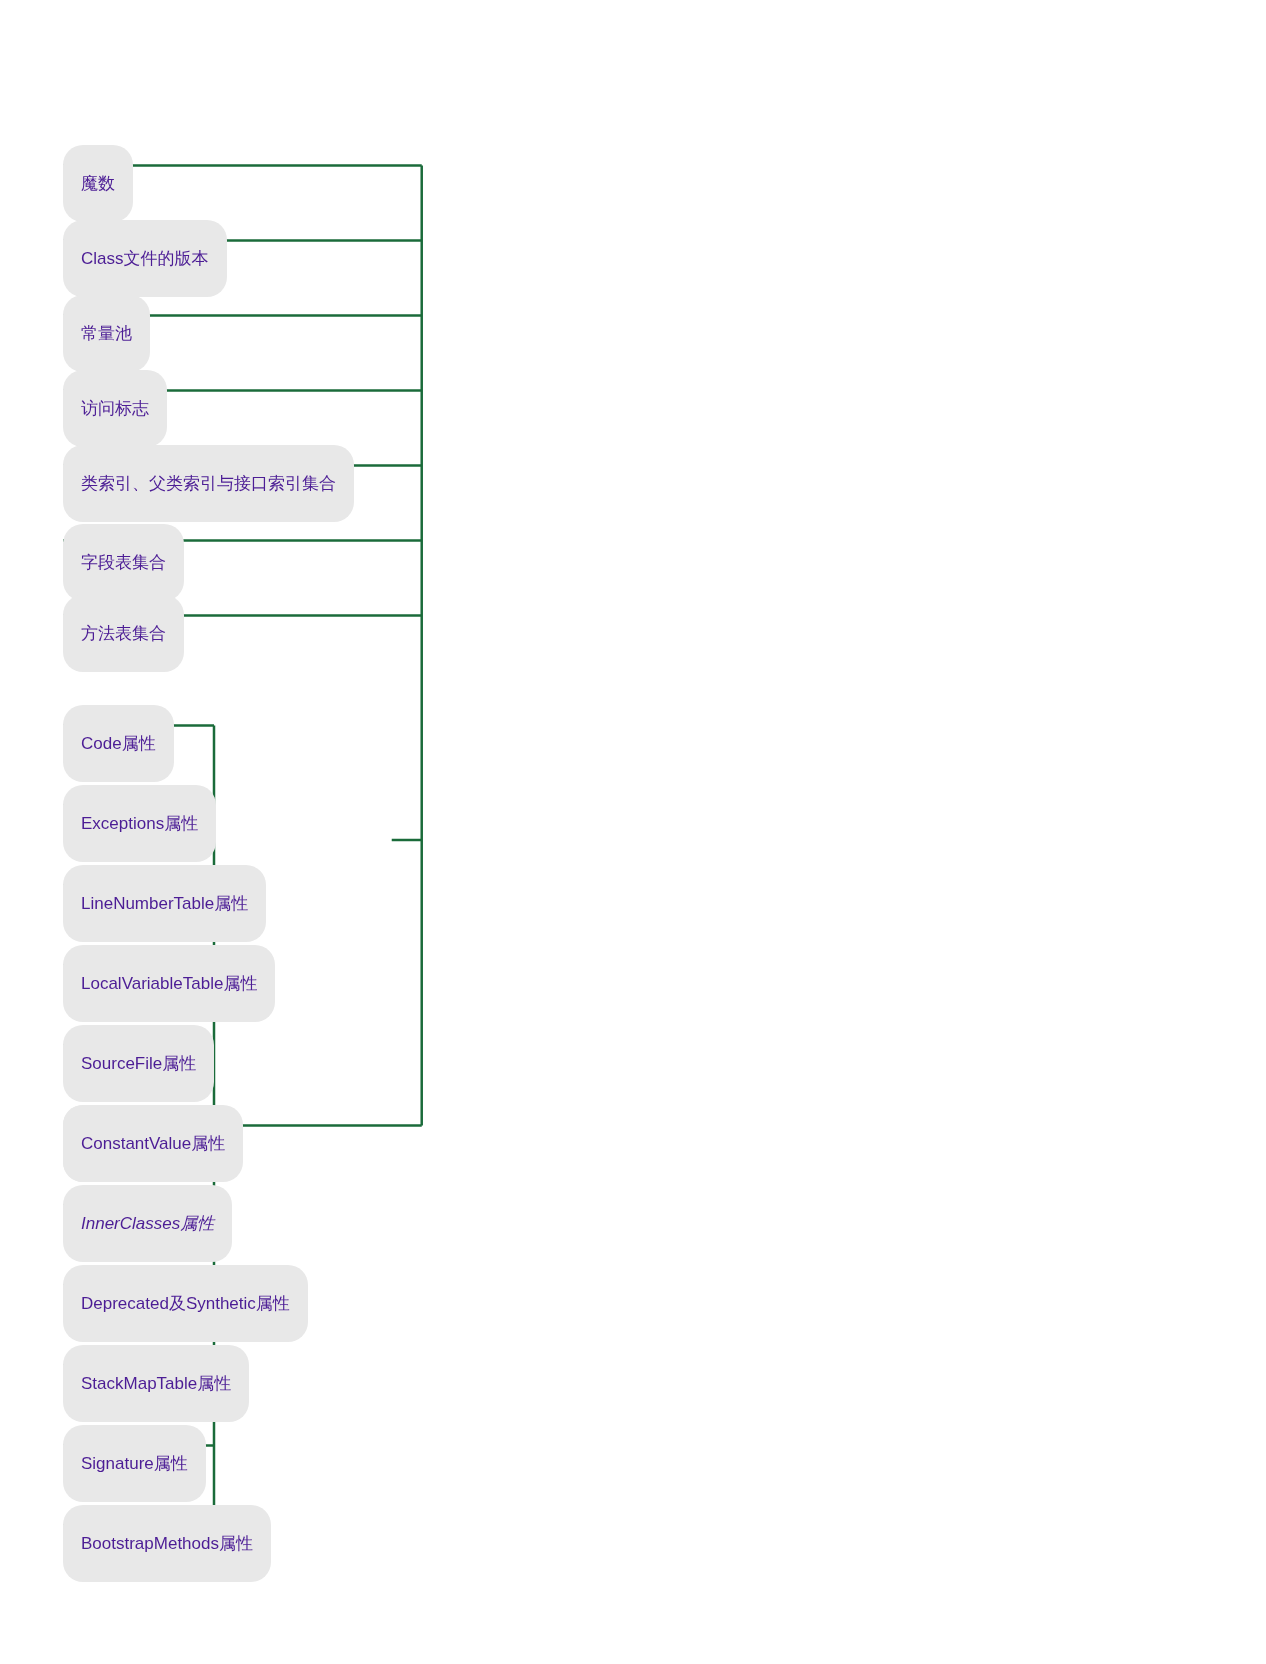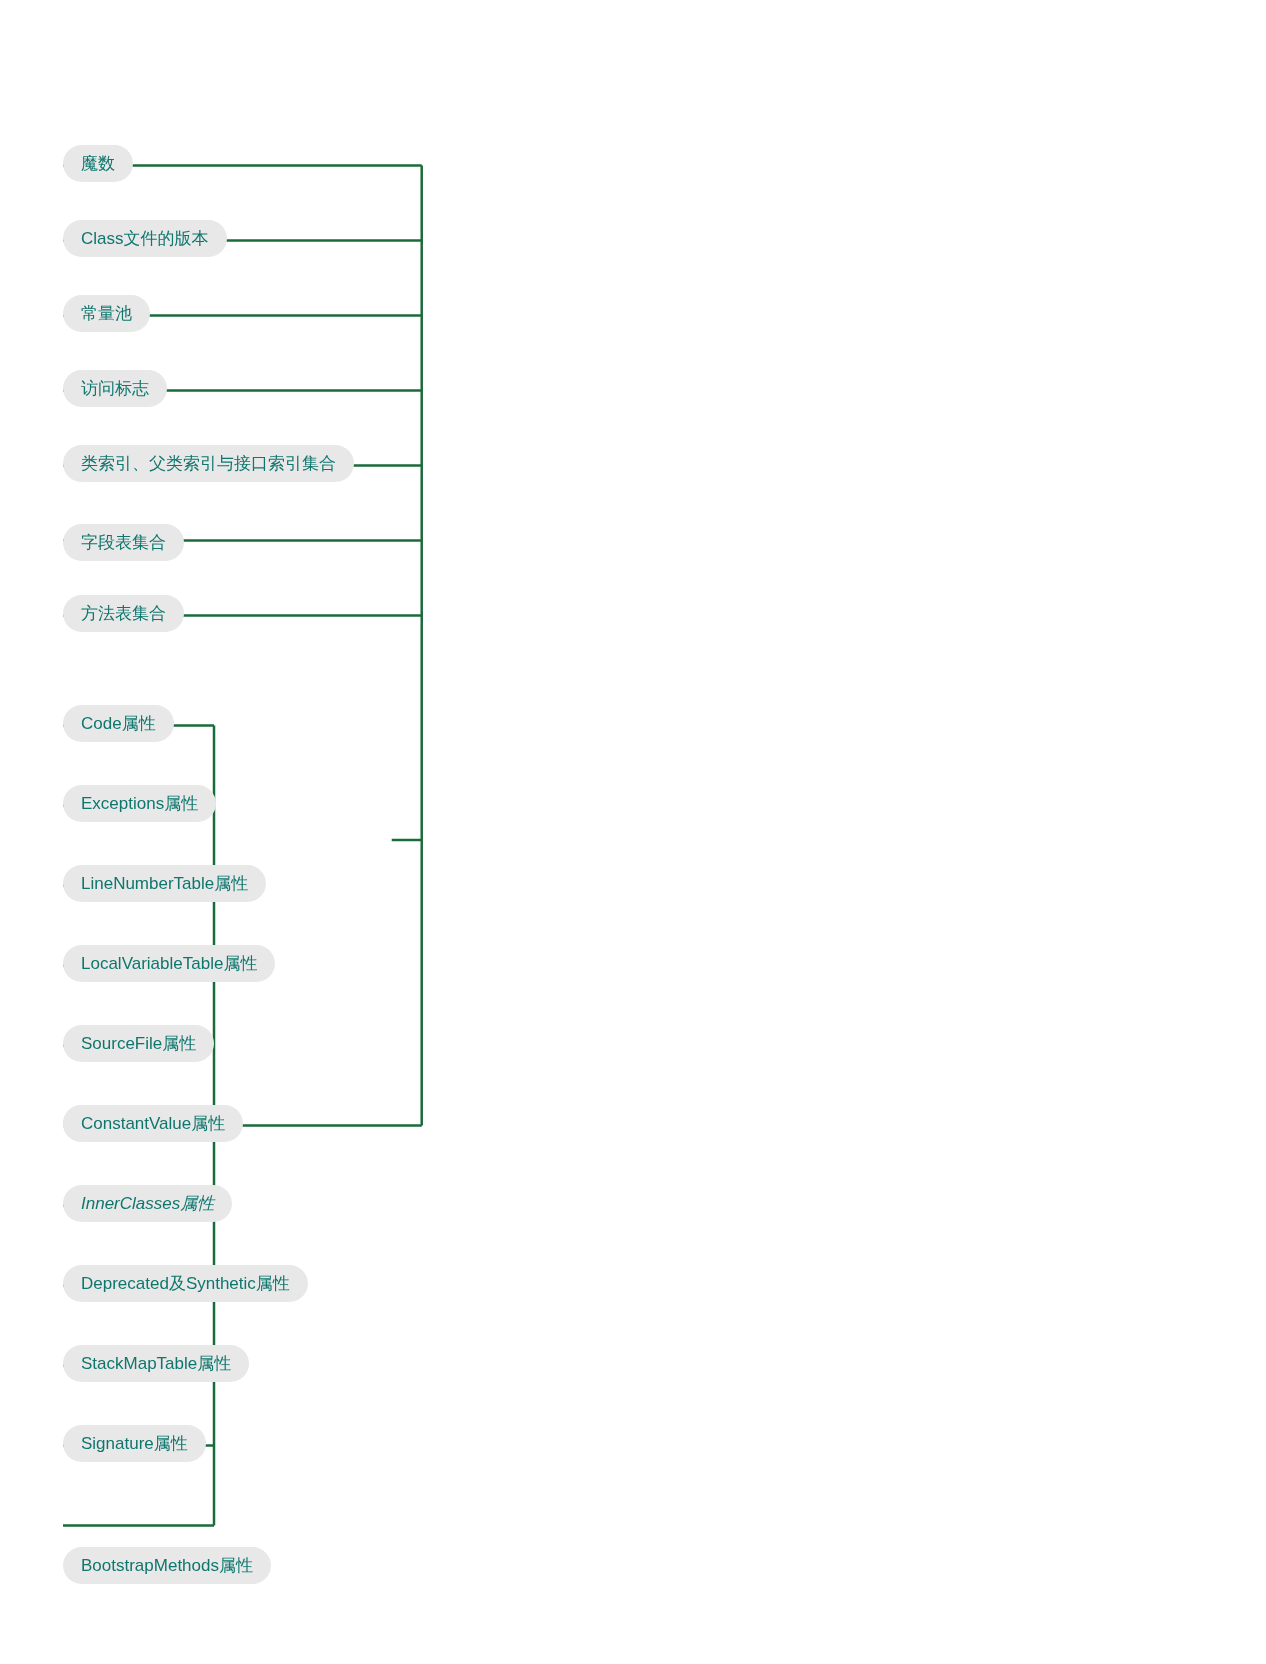--- a/index.html
+++ b/index.html
@@ -41,23 +41,23 @@
       font-weight: bold;
       padding: 18px 28px;
       border-radius: 10px;
       white-space: nowrap;
       z-index: 10;
     }
 
     .node {
       position: absolute;
       background: #e8e8e8;
-      color: #0f766e;
+      color: #4c1d95;
       font-size: 17px;
-      padding: 7px 18px;
+      padding: 27px 18px;
       border-radius: 20px;
       white-space: nowrap;
       z-index: 10;
     }
   </style>
 </head>
 <body>
 
 <div class="diagram-container" id="diagram" style="width:1140px; height:1580px;">
 
@@ -74,21 +74,21 @@
   <div class="node" id="m1" style="top:645px;">Code属性</div>
   <div class="node" id="m2" style="top:725px;text-align:center;">Exceptions属性</div>
   <div class="node" id="m3" style="top:805px;">LineNumberTable属性</div>
   <div class="node" id="m4" style="top:885px;">LocalVariableTable属性</div>
   <div class="node" id="m5" style="top:965px;">SourceFile属性</div>
   <div class="node" id="m6" style="top:1045px;">ConstantValue属性</div>
   <div class="node" id="m7" style="top:1125px;font-style:italic;">InnerClasses属性</div>
   <div class="node" id="m8" style="top:1205px;">Deprecated及Synthetic属性</div>
   <div class="node" id="m9" style="top:1285px;">StackMapTable属性</div>
   <div class="node" id="m10" style="top:1365px;">Signature属性</div>
-  <div class="node" id="m11" style="top:1487px;">BootstrapMethods属性</div>
+  <div class="node" id="m11" style="top:1445px;">BootstrapMethods属性</div>
 
   <svg class="tree-lines" id="tree-svg">
       <path d="M 328.71875 780 L 358.71875 780" stroke="#1a6b3a" stroke-width="2.5" fill="none"></path>
       <path d="M 358.71875 105.5 L 358.71875 1065.5" stroke="#1a6b3a" stroke-width="2.5" fill="none"></path>
       <path d="M 358.71875 105.5 L 0 105.5" stroke="#1a6b3a" stroke-width="2.5" fill="none"></path>
       <path d="M 358.71875 180.5 L 0 180.5" stroke="#1a6b3a" stroke-width="2.5" fill="none"></path>
       <path d="M 358.71875 255.5 L 0 255.5" stroke="#1a6b3a" stroke-width="2.5" fill="none"></path>
       <path d="M 358.71875 330.5 L 0 330.5" stroke="#1a6b3a" stroke-width="2.5" fill="none"></path>
       <path d="M 358.71875 405.5 L 0 405.5" stroke="#1a6b3a" stroke-width="2.5" fill="none"></path>
       <path d="M 358.71875 480.5 L 0 480.5" stroke="#1a6b3a" stroke-width="2.5" fill="none"></path>

